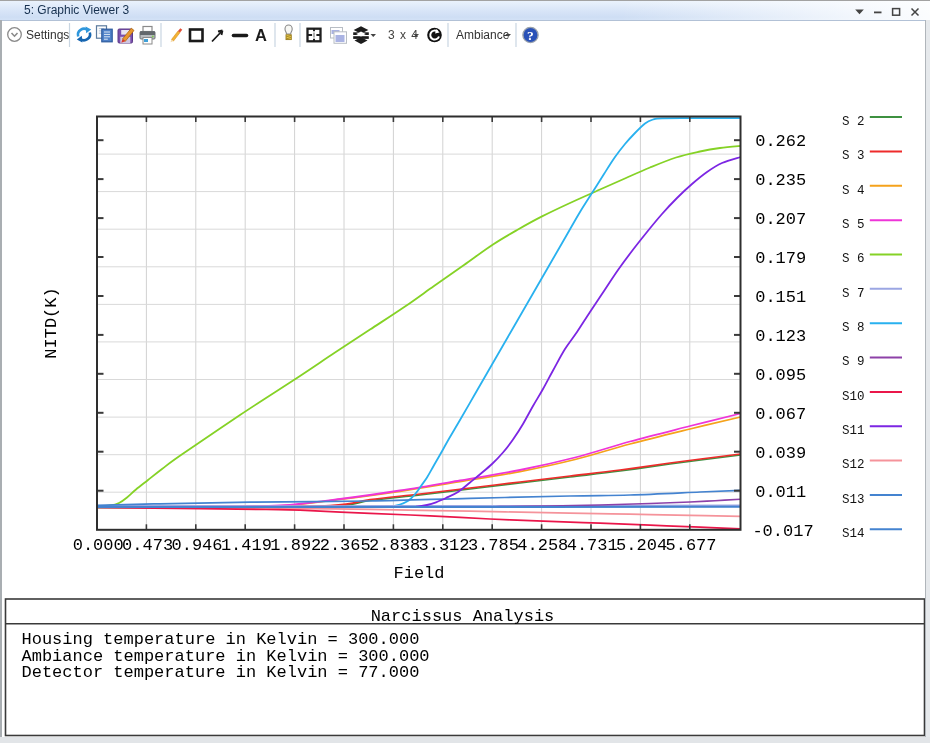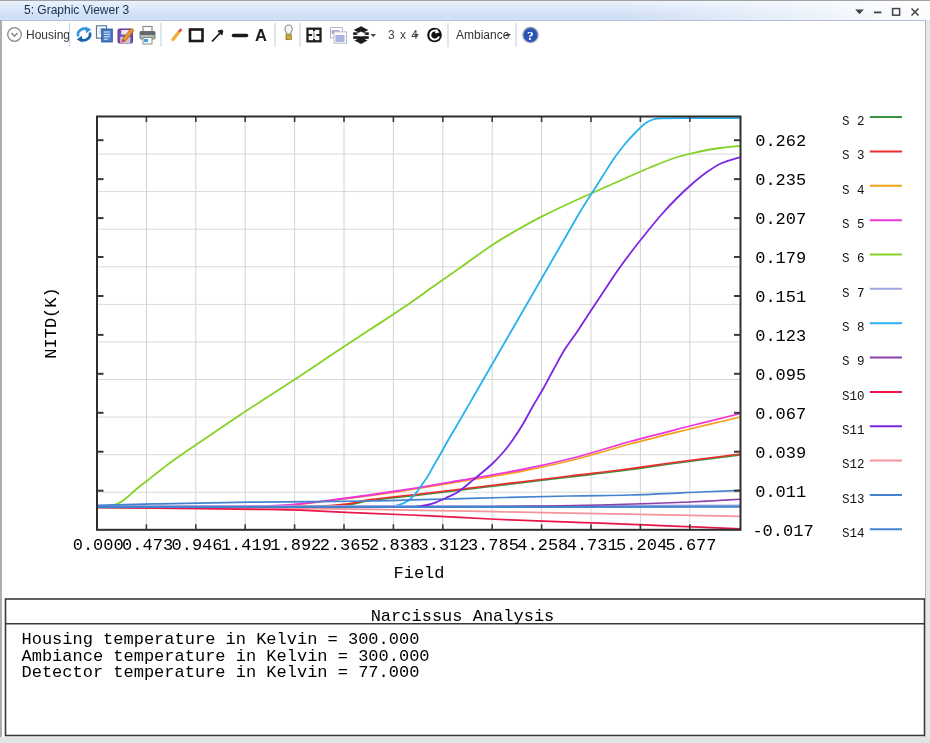--- a/index.html
+++ b/index.html
@@ -10,21 +10,21 @@
 <div style="position:absolute;left:0;top:1px;width:930px;height:19px;background:linear-gradient(#eaf2fc,#d7e4f7 55%,#cedef4 85%,#d3e2f6)"></div>
     <div style="position:absolute;left:620px;top:1px;width:310px;height:19px;background:linear-gradient(90deg,rgba(255,255,255,0),rgba(253,254,255,0.75) 75%,rgba(255,255,255,0.92))"></div>
 <div style="position:absolute;left:0;top:19.5px;width:930px;height:1.5px;background:#b2c1d6"></div>
 <div style="position:absolute;left:24px;top:2px;width:300px;height:30px;font-size:12px;line-height:17px;color:#16304f">5: Graphic Viewer 3</div>
 <svg style="position:absolute;left:850px;top:6px" width="75" height="12" viewBox="0 0 75 12">
 <path d="M5.2,3.5 L13.8,3.5 L9.5,8.2 Z" fill="#444"></path>
 <rect x="24" y="5.5" width="7.5" height="1.8" fill="#444"></rect>
 <rect x="42.6" y="2.6" width="7" height="6.6" fill="none" stroke="#444" stroke-width="1.5"></rect>
 <path d="M61.5,2.5 L68.5,9.5 M68.5,2.5 L61.5,9.5" stroke="#444" stroke-width="1.5"></path>
 </svg>
-<div style="position:absolute;left:26px;top:22px;width:60px;height:26px;font-size:12px;line-height:26px;color:#333">Housing</div>
+<div style="position:absolute;left:26px;top:22px;width:60px;height:26px;font-size:12px;line-height:26px;color:#333">Settings</div>
 <div style="position:absolute;left:456px;top:22px;width:60px;height:26px;font-size:12px;line-height:26px;color:#333">Ambiance</div>
 <div style="position:absolute;left:388px;top:22px;width:60px;height:26px;font-size:12px;line-height:26px;color:#42413f;letter-spacing:1px">3 x 4</div>
 <svg style="position:absolute;left:0;top:20px" width="560" height="30" viewBox="0 0 560 30">
 <g fill="none">
 <circle cx="14.5" cy="14.5" r="6.8" stroke="#8a8a8a" stroke-width="1.3"></circle>
 <path d="M11.5,13 L14.5,16.2 L17.5,13" stroke="#8a8a8a" stroke-width="1.6"></path>
 <line x1="69.5" y1="3" x2="69.5" y2="27" stroke="#c9d6e2" stroke-width="1.2"></line>
 <line x1="161" y1="3" x2="161" y2="27" stroke="#c9d6e2" stroke-width="1.2"></line>
 <line x1="275" y1="3" x2="275" y2="27" stroke="#c9d6e2" stroke-width="1.2"></line>
 <line x1="300" y1="3" x2="300" y2="27" stroke="#c9d6e2" stroke-width="1.2"></line>

